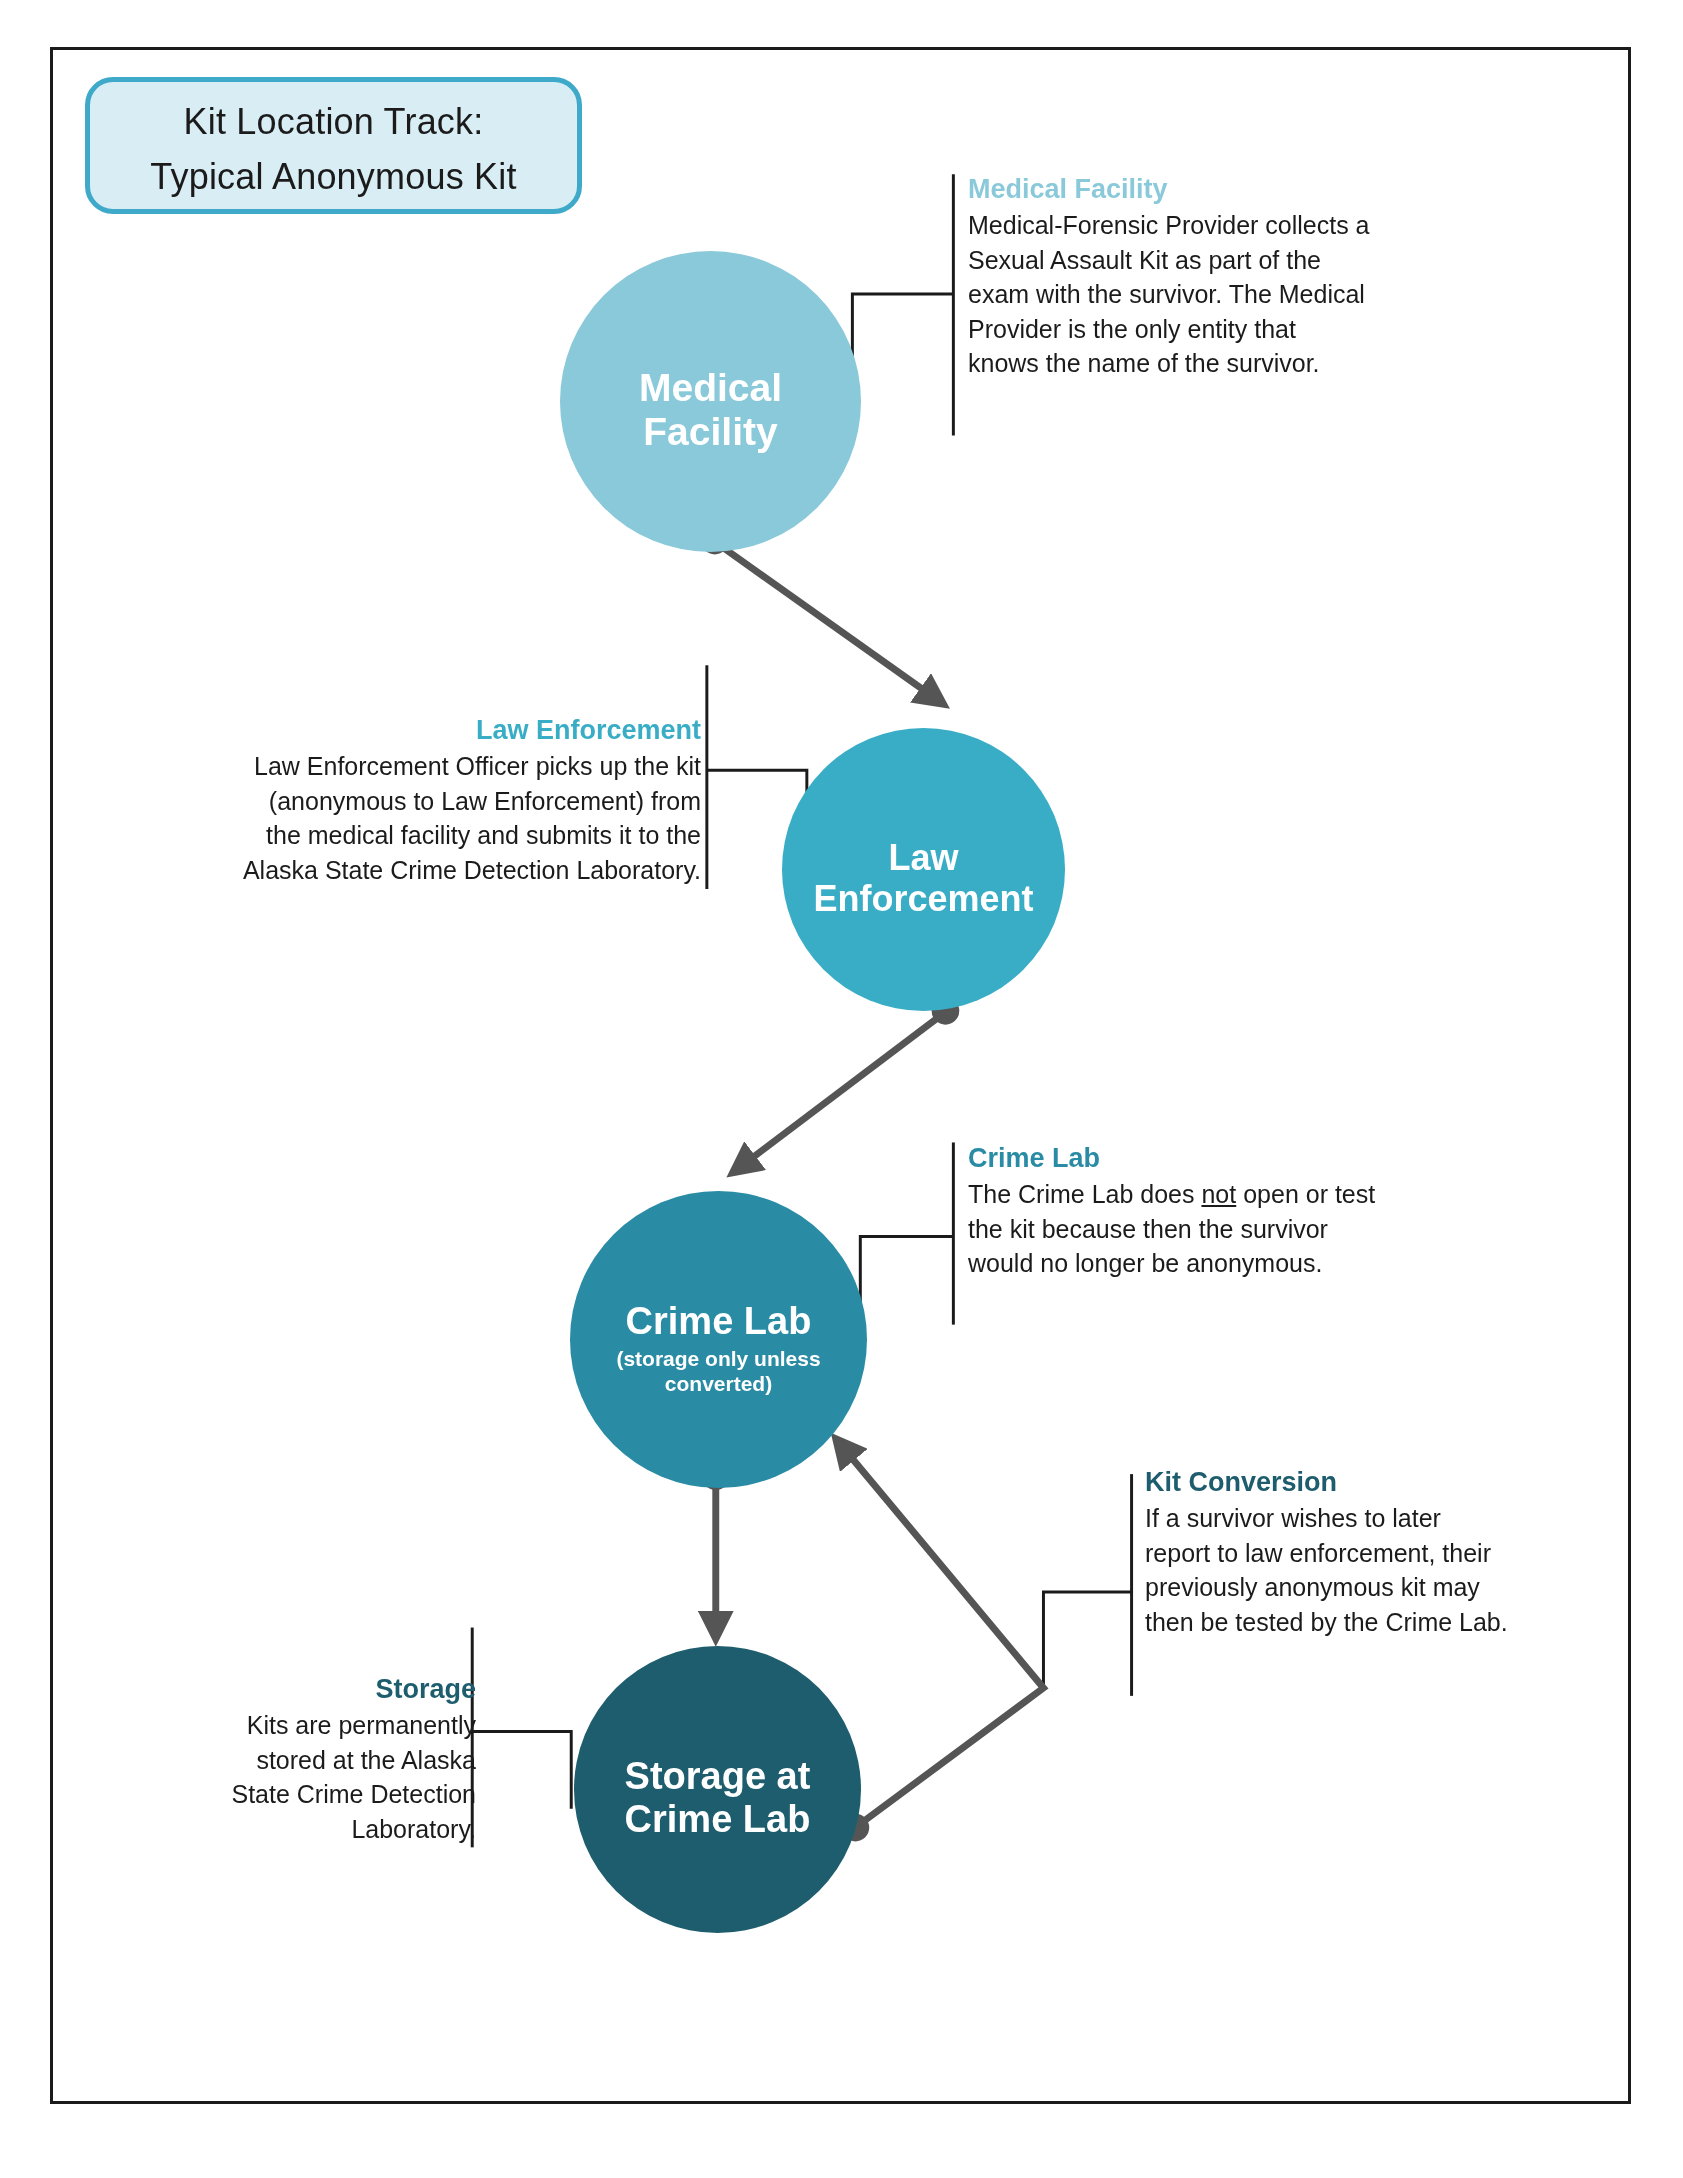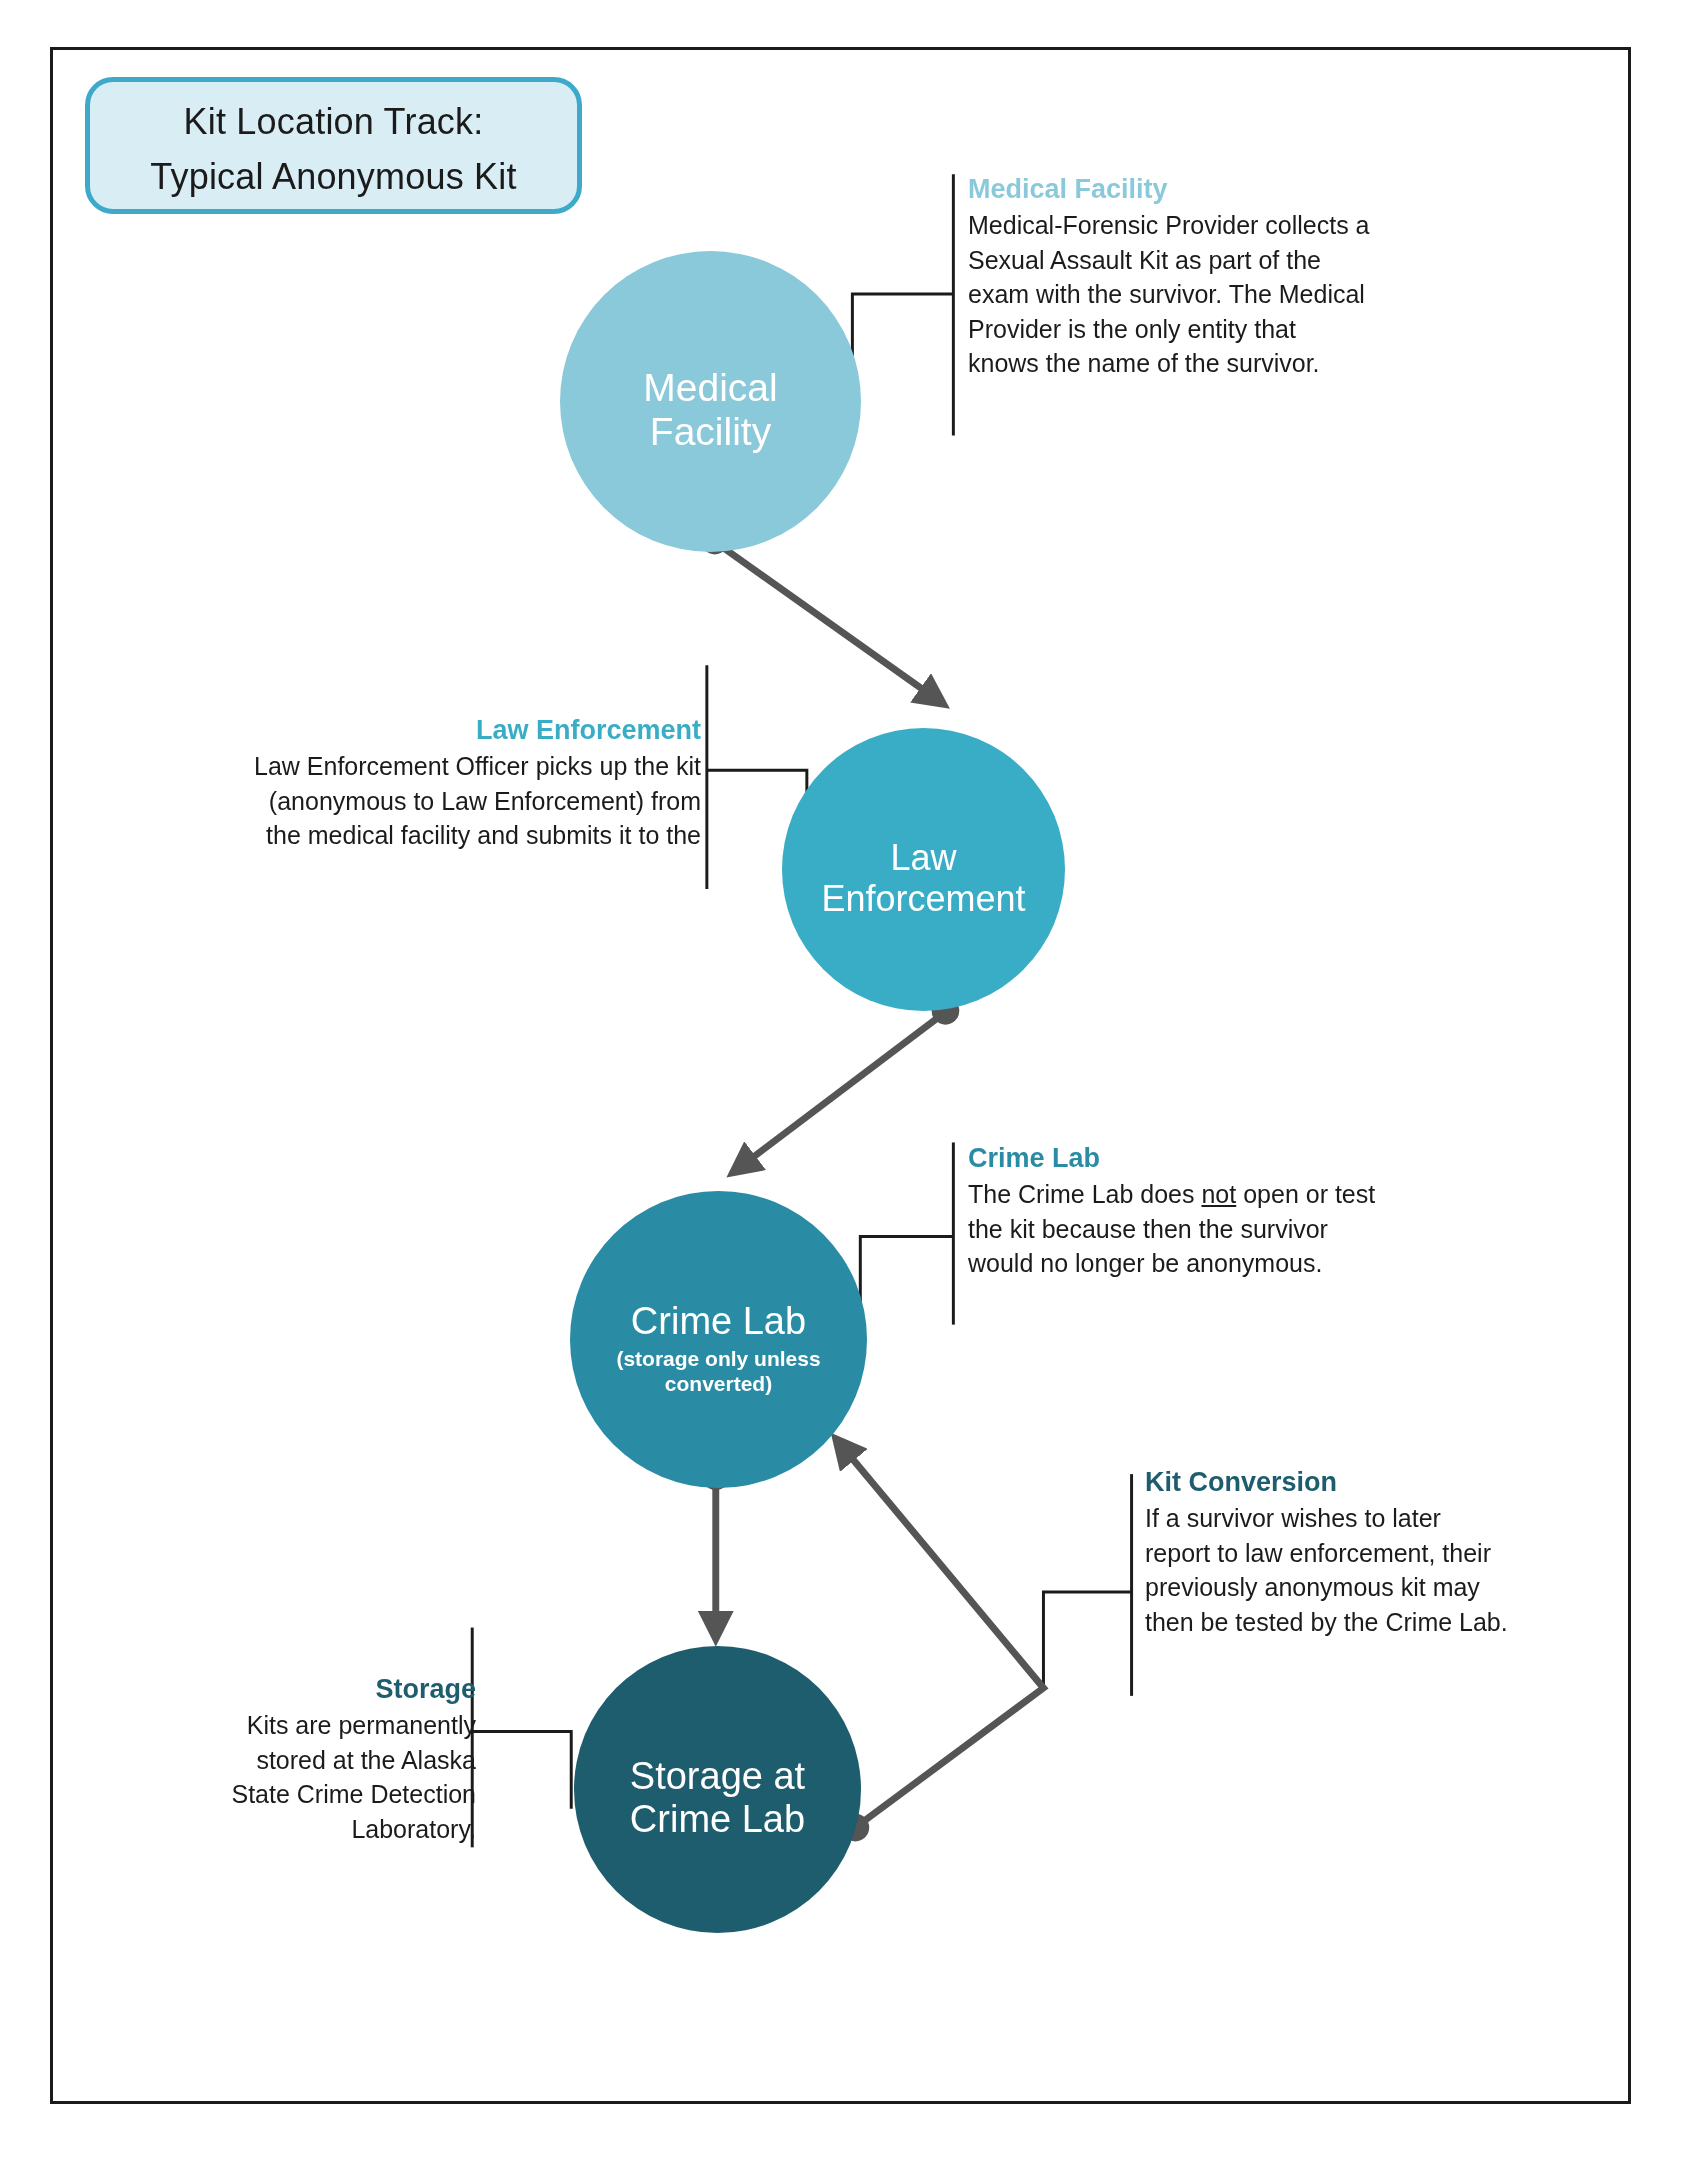--- a/index.html
+++ b/index.html
@@ -73,21 +73,21 @@
     position: absolute;
     border-radius: 50%;
     display: flex;
     flex-direction: column;
     align-items: center;
     justify-content: center;
     text-align: center;
     color: #ffffff;
   }
   .node .node-label {
-    font-weight: normal;
+    font-weight: bold;
     line-height: 1.14;
     padding: 0 8px;
     margin-top: 17px;
   }
   .node .node-sub {
     font-weight: bold;
     line-height: 1.16;
     padding: 0 24px;
     margin-top: 4px;
   }
@@ -249,20 +249,21 @@
       <div>knows the name of the survivor.</div>
     </div>
   </div>
 
   <div class="callout align-right" id="callout-law">
     <div class="callout-title" style="color:#3aadc6">Law Enforcement</div>
     <div class="callout-body">
       <div>Law Enforcement Officer picks up the kit</div>
       <div>(anonymous to Law Enforcement) from</div>
       <div>the medical facility and submits it to the</div>
+      <div>Alaska State Crime Detection Laboratory.</div>
     </div>
   </div>
 
   <div class="callout align-left" id="callout-crimelab">
     <div class="callout-title" style="color:#2a8ba4">Crime Lab</div>
     <div class="callout-body">
       <div><span>The Crime Lab does </span><u>not</u><span> open or test</span></div>
       <div>the kit because then the survivor</div>
       <div>would no longer be anonymous.</div>
     </div>

